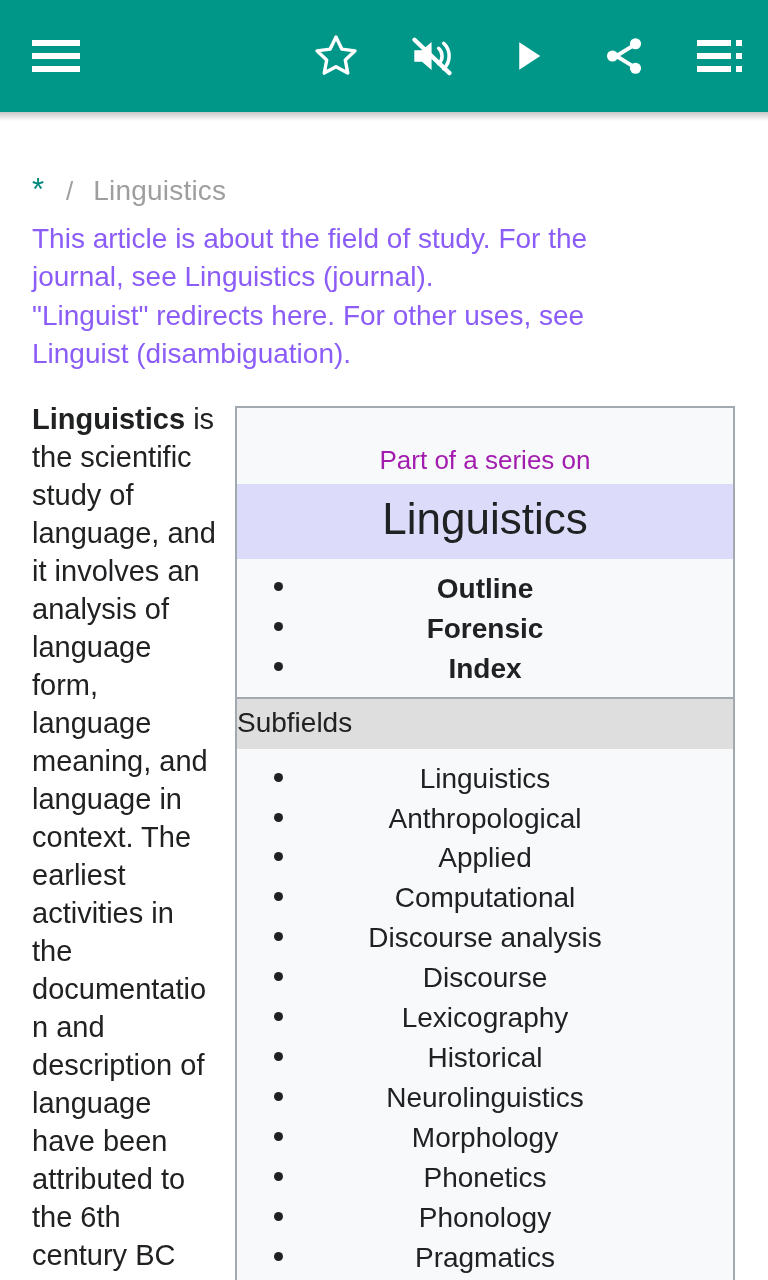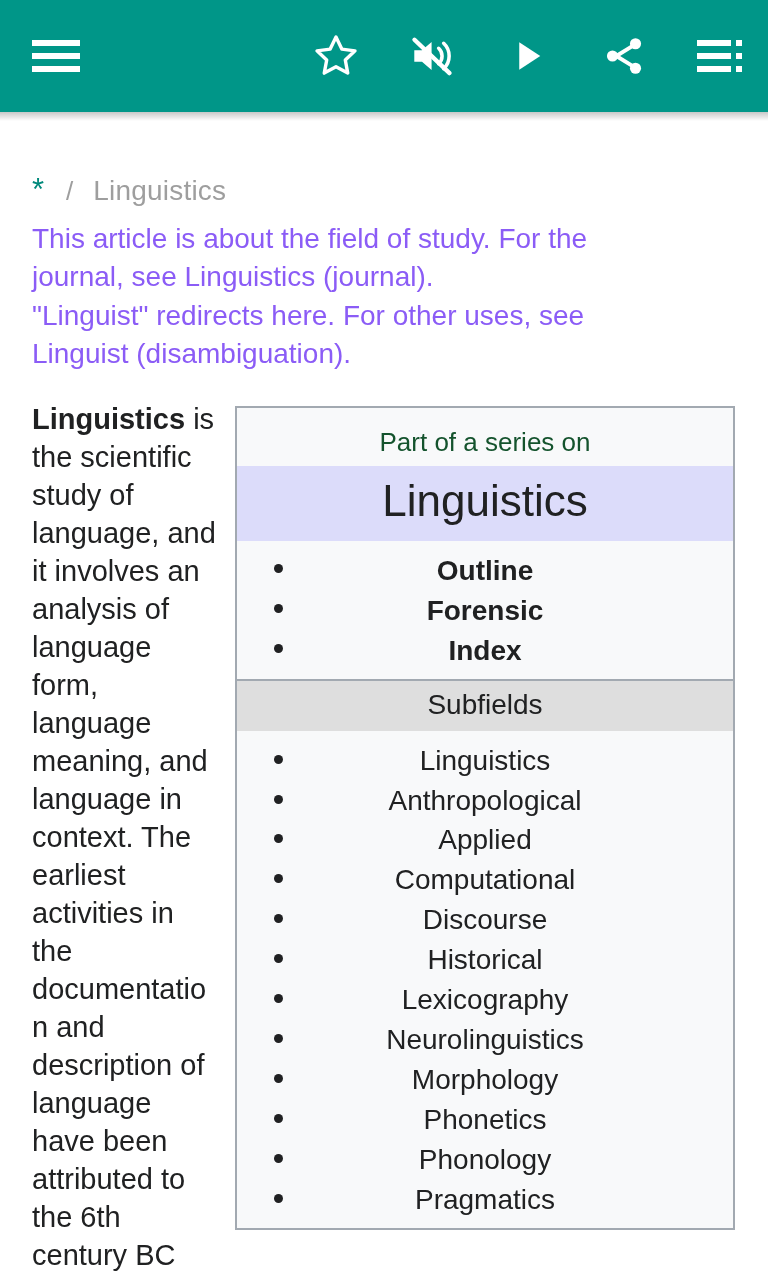--- a/index.html
+++ b/index.html
@@ -108,35 +108,35 @@
     left: 235px;
     top: 5px;
     width: 500px;
     border: 2px solid #a2a9b1;
     background: #f8f9fa;
     overflow: hidden;
   }
   .ib-series {
     text-align: center;
     font-size: 26px;
-    color: #14532d;
+    color: #a21caf;
     padding: 19px 0 8px;
+    margin-top: 18px;
   }
   .ib-title {
     background: #dcdcfa;
     text-align: center;
     font-size: 44px;
     line-height: 1.33;
     color: #202122;
     padding: 6px 0 10px;
   }
   .ib-sectionhdr {
     background: #dedede;
     border-top: 2px solid #a2a9b1;
-    text-align: center;
     font-size: 28px;
     color: #202122;
     padding: 8px 0 10px;
   }
   .ib-list {
     list-style: none;
     padding: 10px 0 8px;
     margin: 0;
   }
   .ib-list li {
@@ -255,23 +255,24 @@
       <li><span>Index</span></li>
     </ul>
 
     <div class="ib-sectionhdr">Subfields</div>
 
     <ul class="ib-list">
       <li><span>Linguistics</span></li>
       <li><span>Anthropological</span></li>
       <li><span>Applied</span></li>
       <li><span>Computational</span></li>
+      <li><span>Discourse analysis</span></li>
       <li><span>Discourse</span></li>
+      <li><span>Lexicography</span></li>
       <li><span>Historical</span></li>
-      <li><span>Lexicography</span></li>
       <li><span>Neurolinguistics</span></li>
       <li><span>Morphology</span></li>
       <li><span>Phonetics</span></li>
       <li><span>Phonology</span></li>
       <li><span>Pragmatics</span></li>
 
     </ul>
   </aside>
 </div>
 

